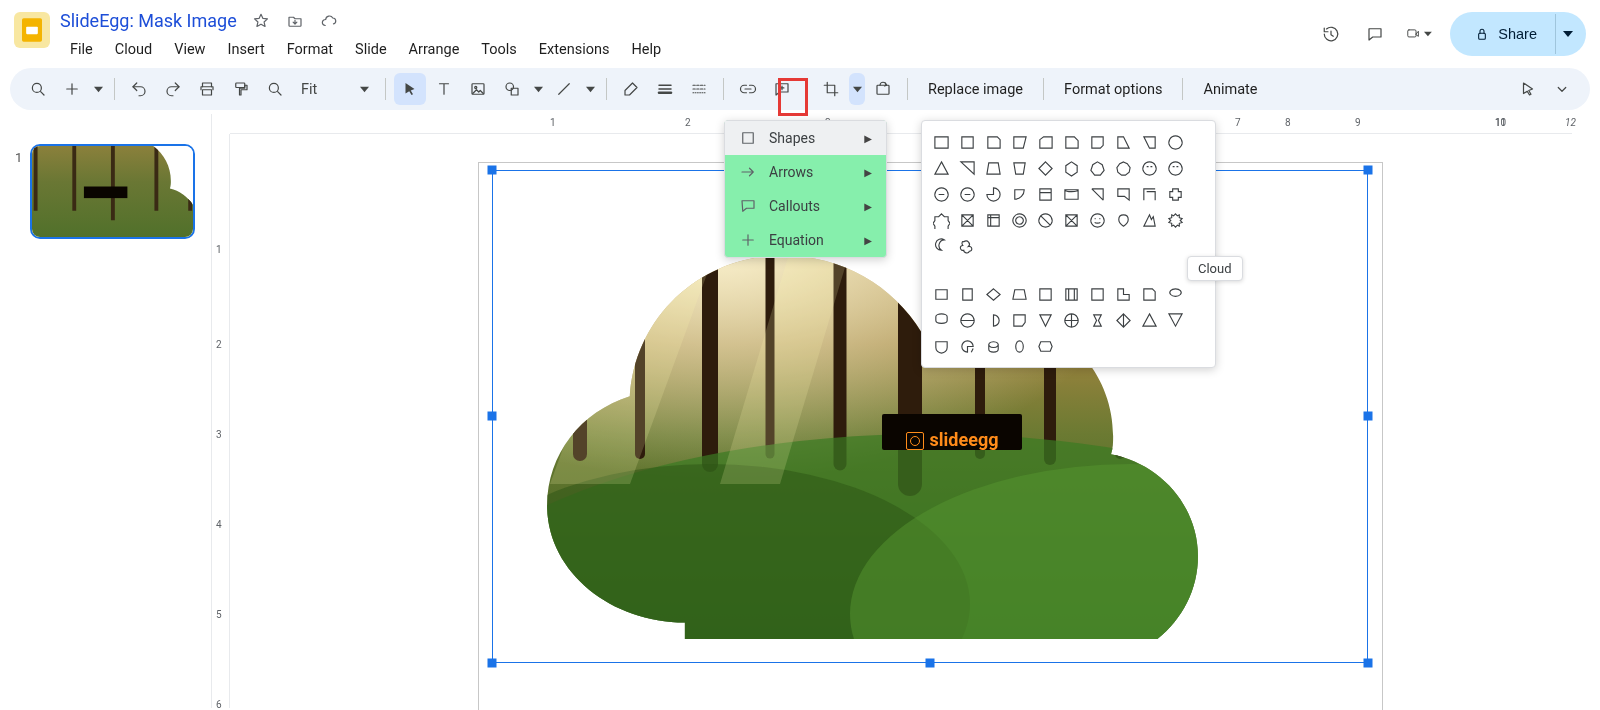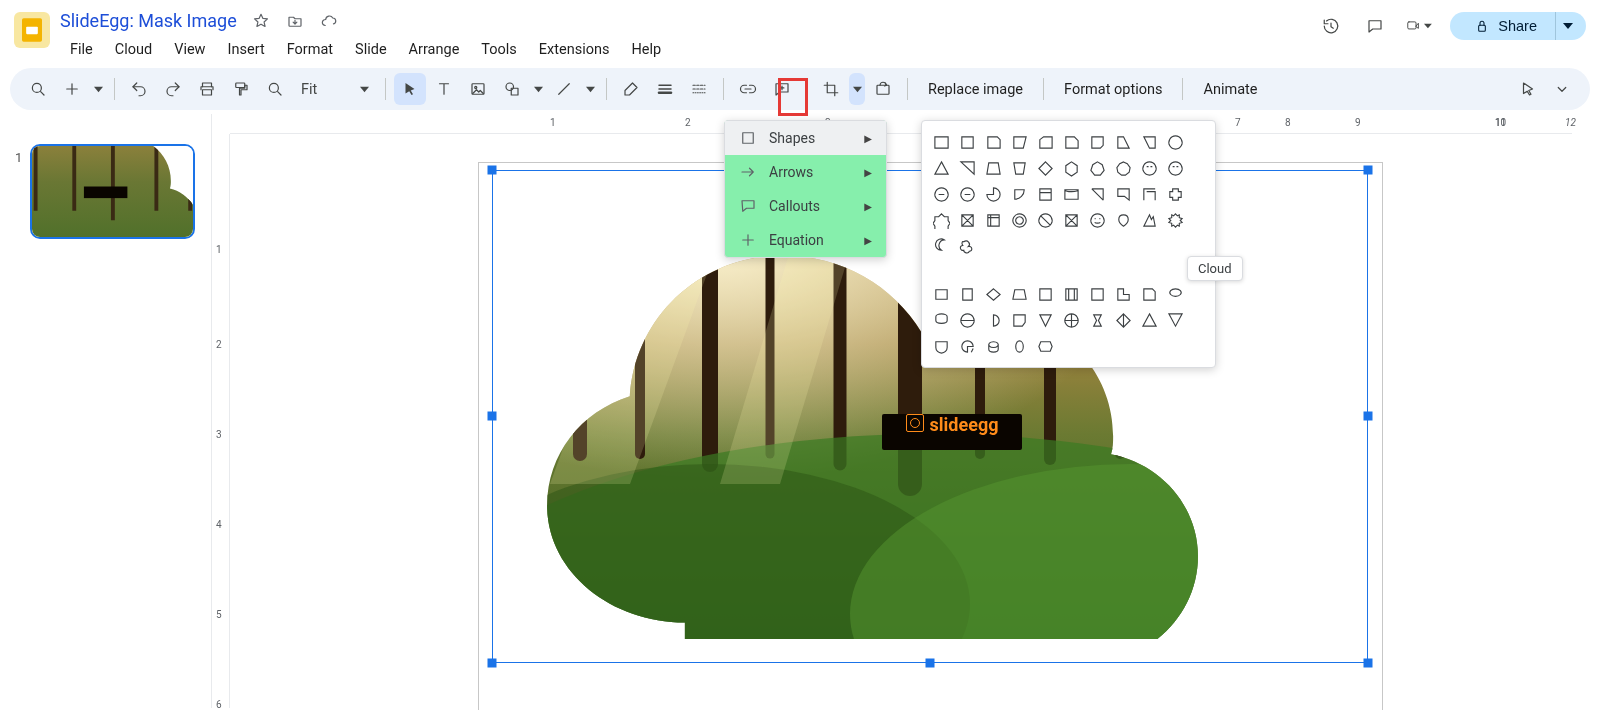--- a/index.html
+++ b/index.html
@@ -19,21 +19,21 @@
 .doc-title-row{display:flex;align-items:center;gap:14px;padding-top:2px}
 .doc-title{font-size:18px;color:#1d4ed8}
 .title-icon{color:#5f6368;width:20px;height:20px;display:inline-flex;align-items:center;justify-content:center}
 .menu-row{display:flex;gap:2px;padding-top:6px}
 .menu-item{padding:4px 10px;border-radius:4px;font-size:14.5px;color:#1f1f1f;cursor:pointer}
 .title-right{display:flex;align-items:center;gap:18px;padding-top:4px}
 .right-icon{color:#444746;width:26px;height:26px;display:inline-flex;align-items:center;justify-content:center}
 .slideshow-btn{display:flex;align-items:center;border:1px solid #747775;border-radius:22px;height:40px}
 .slideshow-main{padding:0 22px;font-size:14.5px;border-right:1px solid #747775;line-height:38px}
 .slideshow-caret{width:30px;display:flex;align-items:center;justify-content:center}
-.share-btn{display:flex;align-items:center;background:#c2e7ff;border:none;border-radius:22px;height:28px;overflow:hidden}
+.share-btn{display:flex;align-items:center;background:#c2e7ff;border:none;border-radius:22px;height:44px;overflow:hidden}
 .share-main{display:flex;align-items:center;gap:8px;padding:0 18px;font-size:14.5px;border-right:1px solid #9fc5dc;line-height:40px;color:#001d35}
 .share-caret{width:24px;display:flex;align-items:center;justify-content:center;color:#001d35}
 
 
 .toolbar-wrap{padding:6px 10px 4px 10px}
 .toolbar{display:flex;align-items:center;height:42px;background:#eef3fa;border-radius:24px;padding:0 12px;gap:2px}
 .tbtn{min-width:32px;height:32px;border-radius:6px;display:inline-flex;align-items:center;justify-content:center;color:#444746;cursor:pointer}
 .tbtn.wide{padding:0 12px;font-size:14.5px;color:#1f1f1f}
 .tsep{width:1px;height:22px;background:#c4c7c5;margin:0 6px}
 .tbtn.active{background:#d3e3fd}
@@ -50,21 +50,21 @@
 .ruler-h{position:absolute;left:18px;right:28px;top:0;height:20px;background:#fff;border-bottom:1px solid #e8eaed}
 .ruler-h .ticks{position:relative;height:100%;font-size:10px;color:#5f6368}
 .ruler-h .tick{position:absolute;top:3px}
 .ruler-v{position:absolute;left:0;top:20px;bottom:0;width:18px;background:#fff;border-right:1px solid #e8eaed}
 .ruler-v .tick{position:absolute;left:4px;font-size:10px;color:#5f6368}
 .slide{position:absolute;left:266px;top:48px;width:905px;height:610px;border:1px solid #c7c7c7;background:#fff}
 .sel-box{position:absolute;left:280px;top:56px;width:876px;height:493px;border:1px solid #1a73e8}
 .handle{position:absolute;width:9px;height:9px;background:#1a73e8;transform:translate(-50%,-50%)}
 .cloud-img{position:absolute;left:298px;top:70px;width:840px;height:455px;overflow:hidden}
 .cloud-img svg{width:100%;height:100%;display:block}
-.watermark{position:absolute;left:670px;top:300px;width:140px;height:36px;background:#0a0500;display:flex;align-items:flex-start;justify-content:center;color:#ff8c1a;font-size:18px;font-weight:700;gap:6px;border-radius:2px;z-index:3}
+.watermark{position:absolute;left:670px;top:300px;width:140px;height:36px;background:#0a0500;display:flex;align-items:flex-end;justify-content:center;color:#ff8c1a;font-size:18px;font-weight:700;gap:6px;border-radius:2px;z-index:3}
 .watermark .wi{width:18px;height:18px;border:1px solid #ff8c1a;border-radius:2px;display:inline-block;position:relative}
 .watermark .wi::after{content:"";position:absolute;inset:3px;border:1px solid #ff8c1a;border-radius:50%}
 
 
 .shape-menu{position:absolute;left:724px;top:120px;width:163px;background:#86efac;border:1px solid #dadce0;border-radius:4px;box-shadow:0 2px 10px rgba(0,0,0,.18);z-index:40;font-size:14px;color:#3c4043}
 .sm-item{display:flex;align-items:center;padding:8px 14px;gap:12px;cursor:pointer}
 .sm-item.sel{background:#eef0f2}
 .sm-item .sm-arrow{margin-left:auto;font-size:10px;color:#444}
 .sm-icon{width:18px;display:flex;align-items:center;justify-content:center;color:#5f6368}
 

